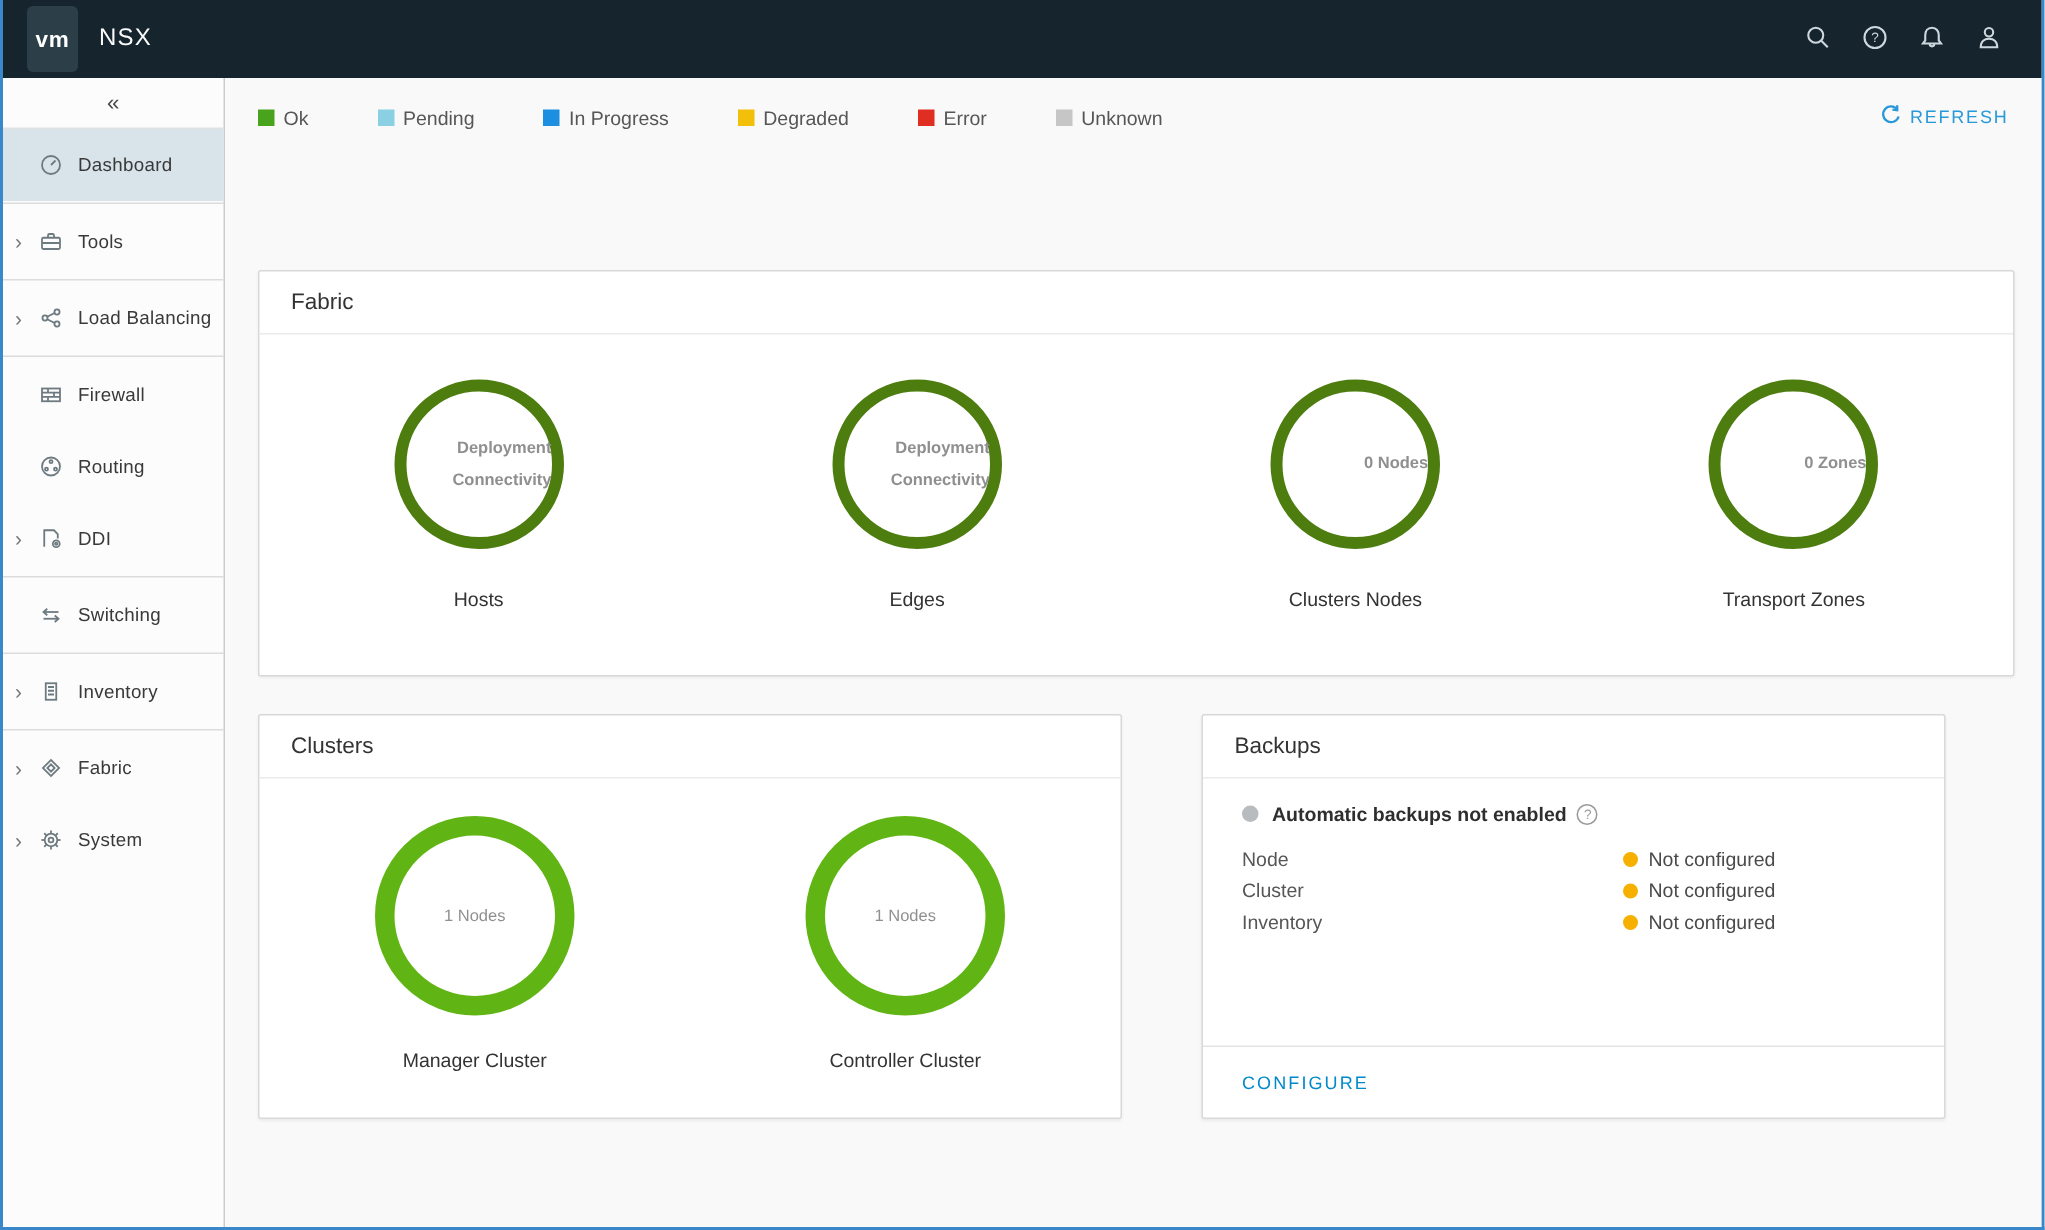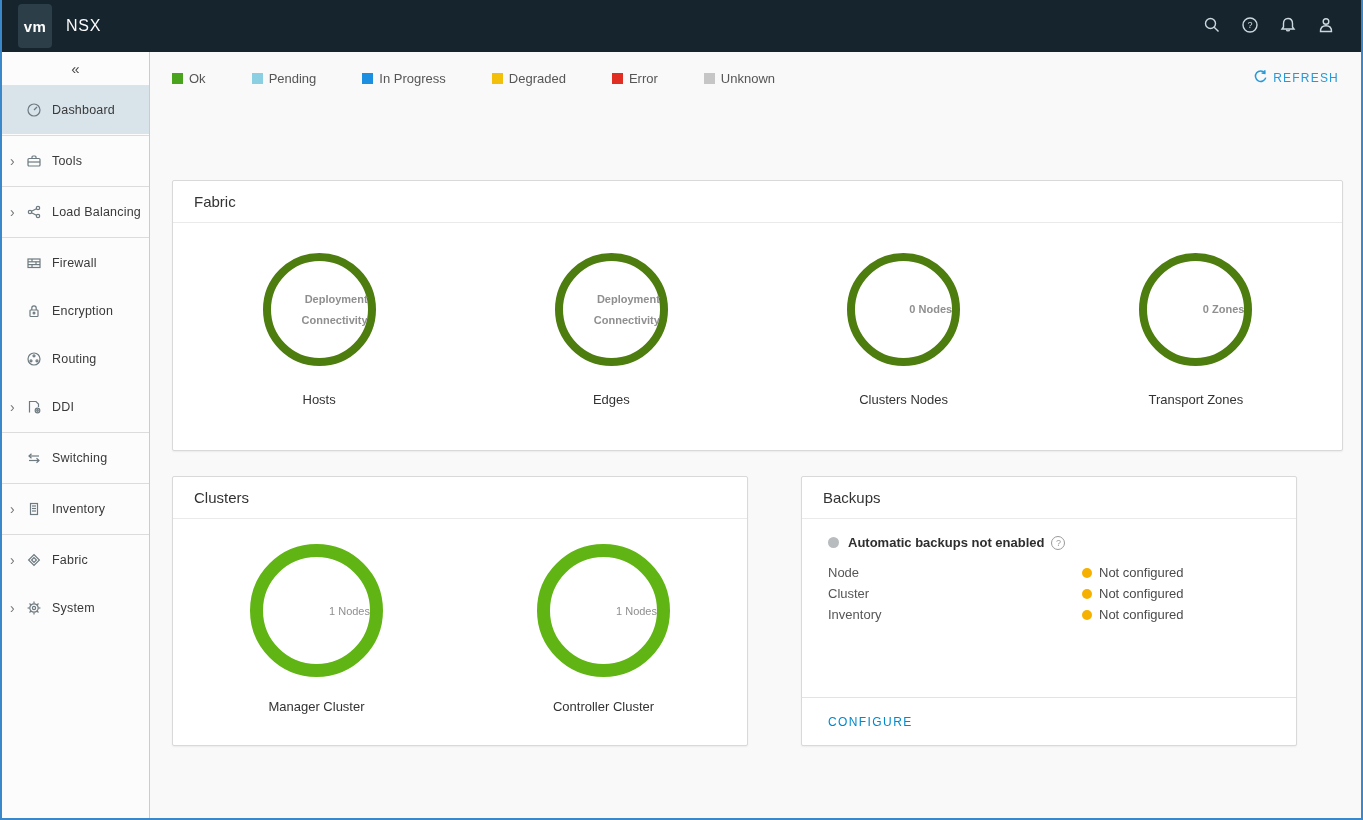--- a/index.html
+++ b/index.html
@@ -95,21 +95,21 @@
   .circle-row { display:flex; padding-top:30px; }
   .circle-col { flex:1; display:flex; flex-direction:column; align-items:center; }
   .ring {
     width:113px; height:113px; border-radius:50%;
     border:8px solid #4d7c0f; display:flex; flex-direction:column;
     align-items:flex-end; justify-content:center;font-weight:bold;
   }
   .ring .ring-line { font-size:11px; color:#8f8f8f; line-height:21px; }
   .ring-green {
     width:133px; height:133px; border-radius:50%;
-    border:13px solid #60b515; display:flex; align-items:center; justify-content:flex-end;
+    border:13px solid #60b515; display:flex; align-items:center; justify-content:center;
   }
   .ring-green .ring-line { font-size:11px; color:#8f8f8f; }
   .circle-label { margin-top:26px; font-size:13px; color:#333; }
   #clusters-card .circle-row { padding-top:25px; }
   #clusters-card .circle-label { margin-top:22px; }
 
   
   .backups-body { padding:16px 26px 0 26px; }
   .bk-status-line { display:flex; align-items:center; margin-bottom:12px; }
   .bk-gray-dot { width:11px; height:11px; border-radius:50%; background:#b8bcbe; margin-right:9px; }
@@ -219,31 +219,20 @@
           <line x1="2" y1="6.8" x2="14" y2="6.8"></line>
           <line x1="2" y1="9.6" x2="14" y2="9.6"></line>
           <line x1="6" y1="4" x2="6" y2="6.8"></line>
           <line x1="10" y1="6.8" x2="10" y2="9.6"></line>
           <line x1="6" y1="9.6" x2="6" y2="12.5"></line>
         </svg>
       </span>
     <span class="nav-label">Firewall</span>
   </div>
 
-  <div class="nav-item">
-    <span class="chev-slot"></span>
-    <span class="nav-ico">
-        <svg width="16" height="16" viewBox="0 0 16 16">
-          <rect x="4" y="7" width="8" height="6.5" rx="0.8"></rect>
-          <path d="M5.8 7 V5 a2.2 2.2 0 0 1 4.4 0 V7"></path>
-          <circle cx="8" cy="10" r="0.9"></circle>
-        </svg>
-      </span>
-    <span class="nav-label">Encryption</span>
-  </div>
 
   <div class="nav-item">
     <span class="chev-slot"></span>
     <span class="nav-ico">
         <svg width="16" height="16" viewBox="0 0 16 16">
           <circle cx="8" cy="8" r="6"></circle>
           <circle cx="8" cy="4.8" r="1"></circle>
           <circle cx="5" cy="9.8" r="1"></circle>
           <circle cx="11" cy="9.8" r="1"></circle>
         </svg>

